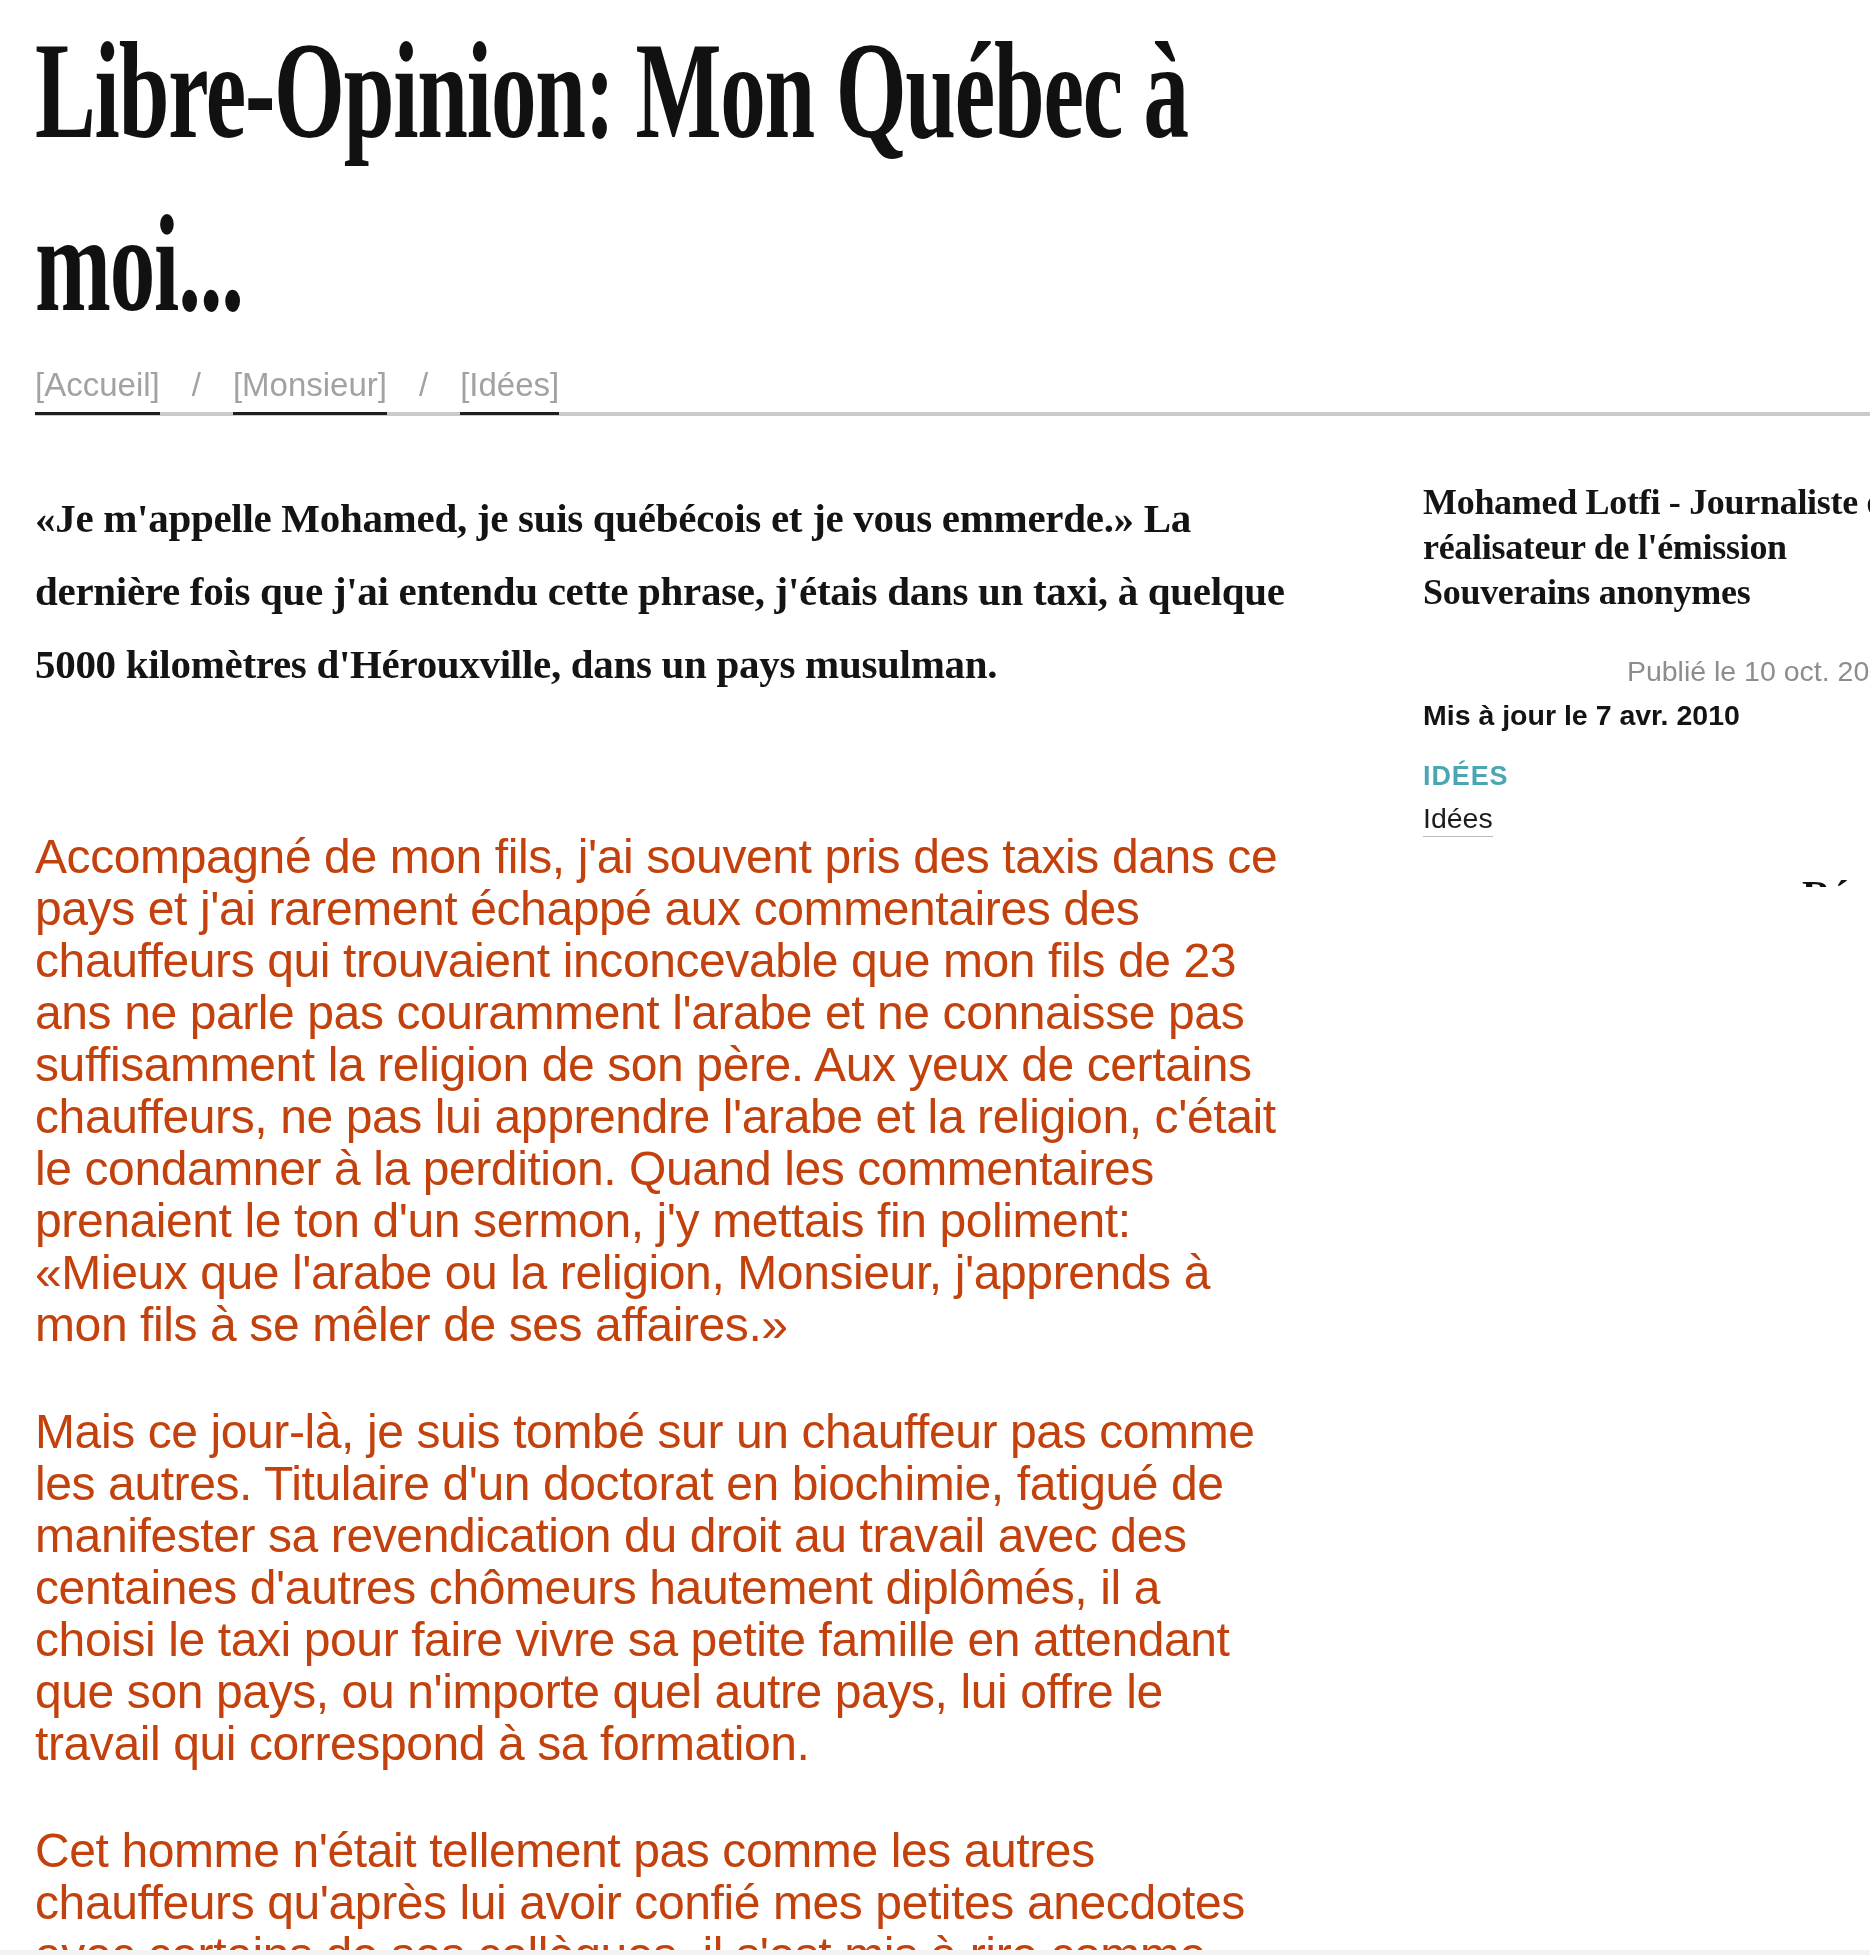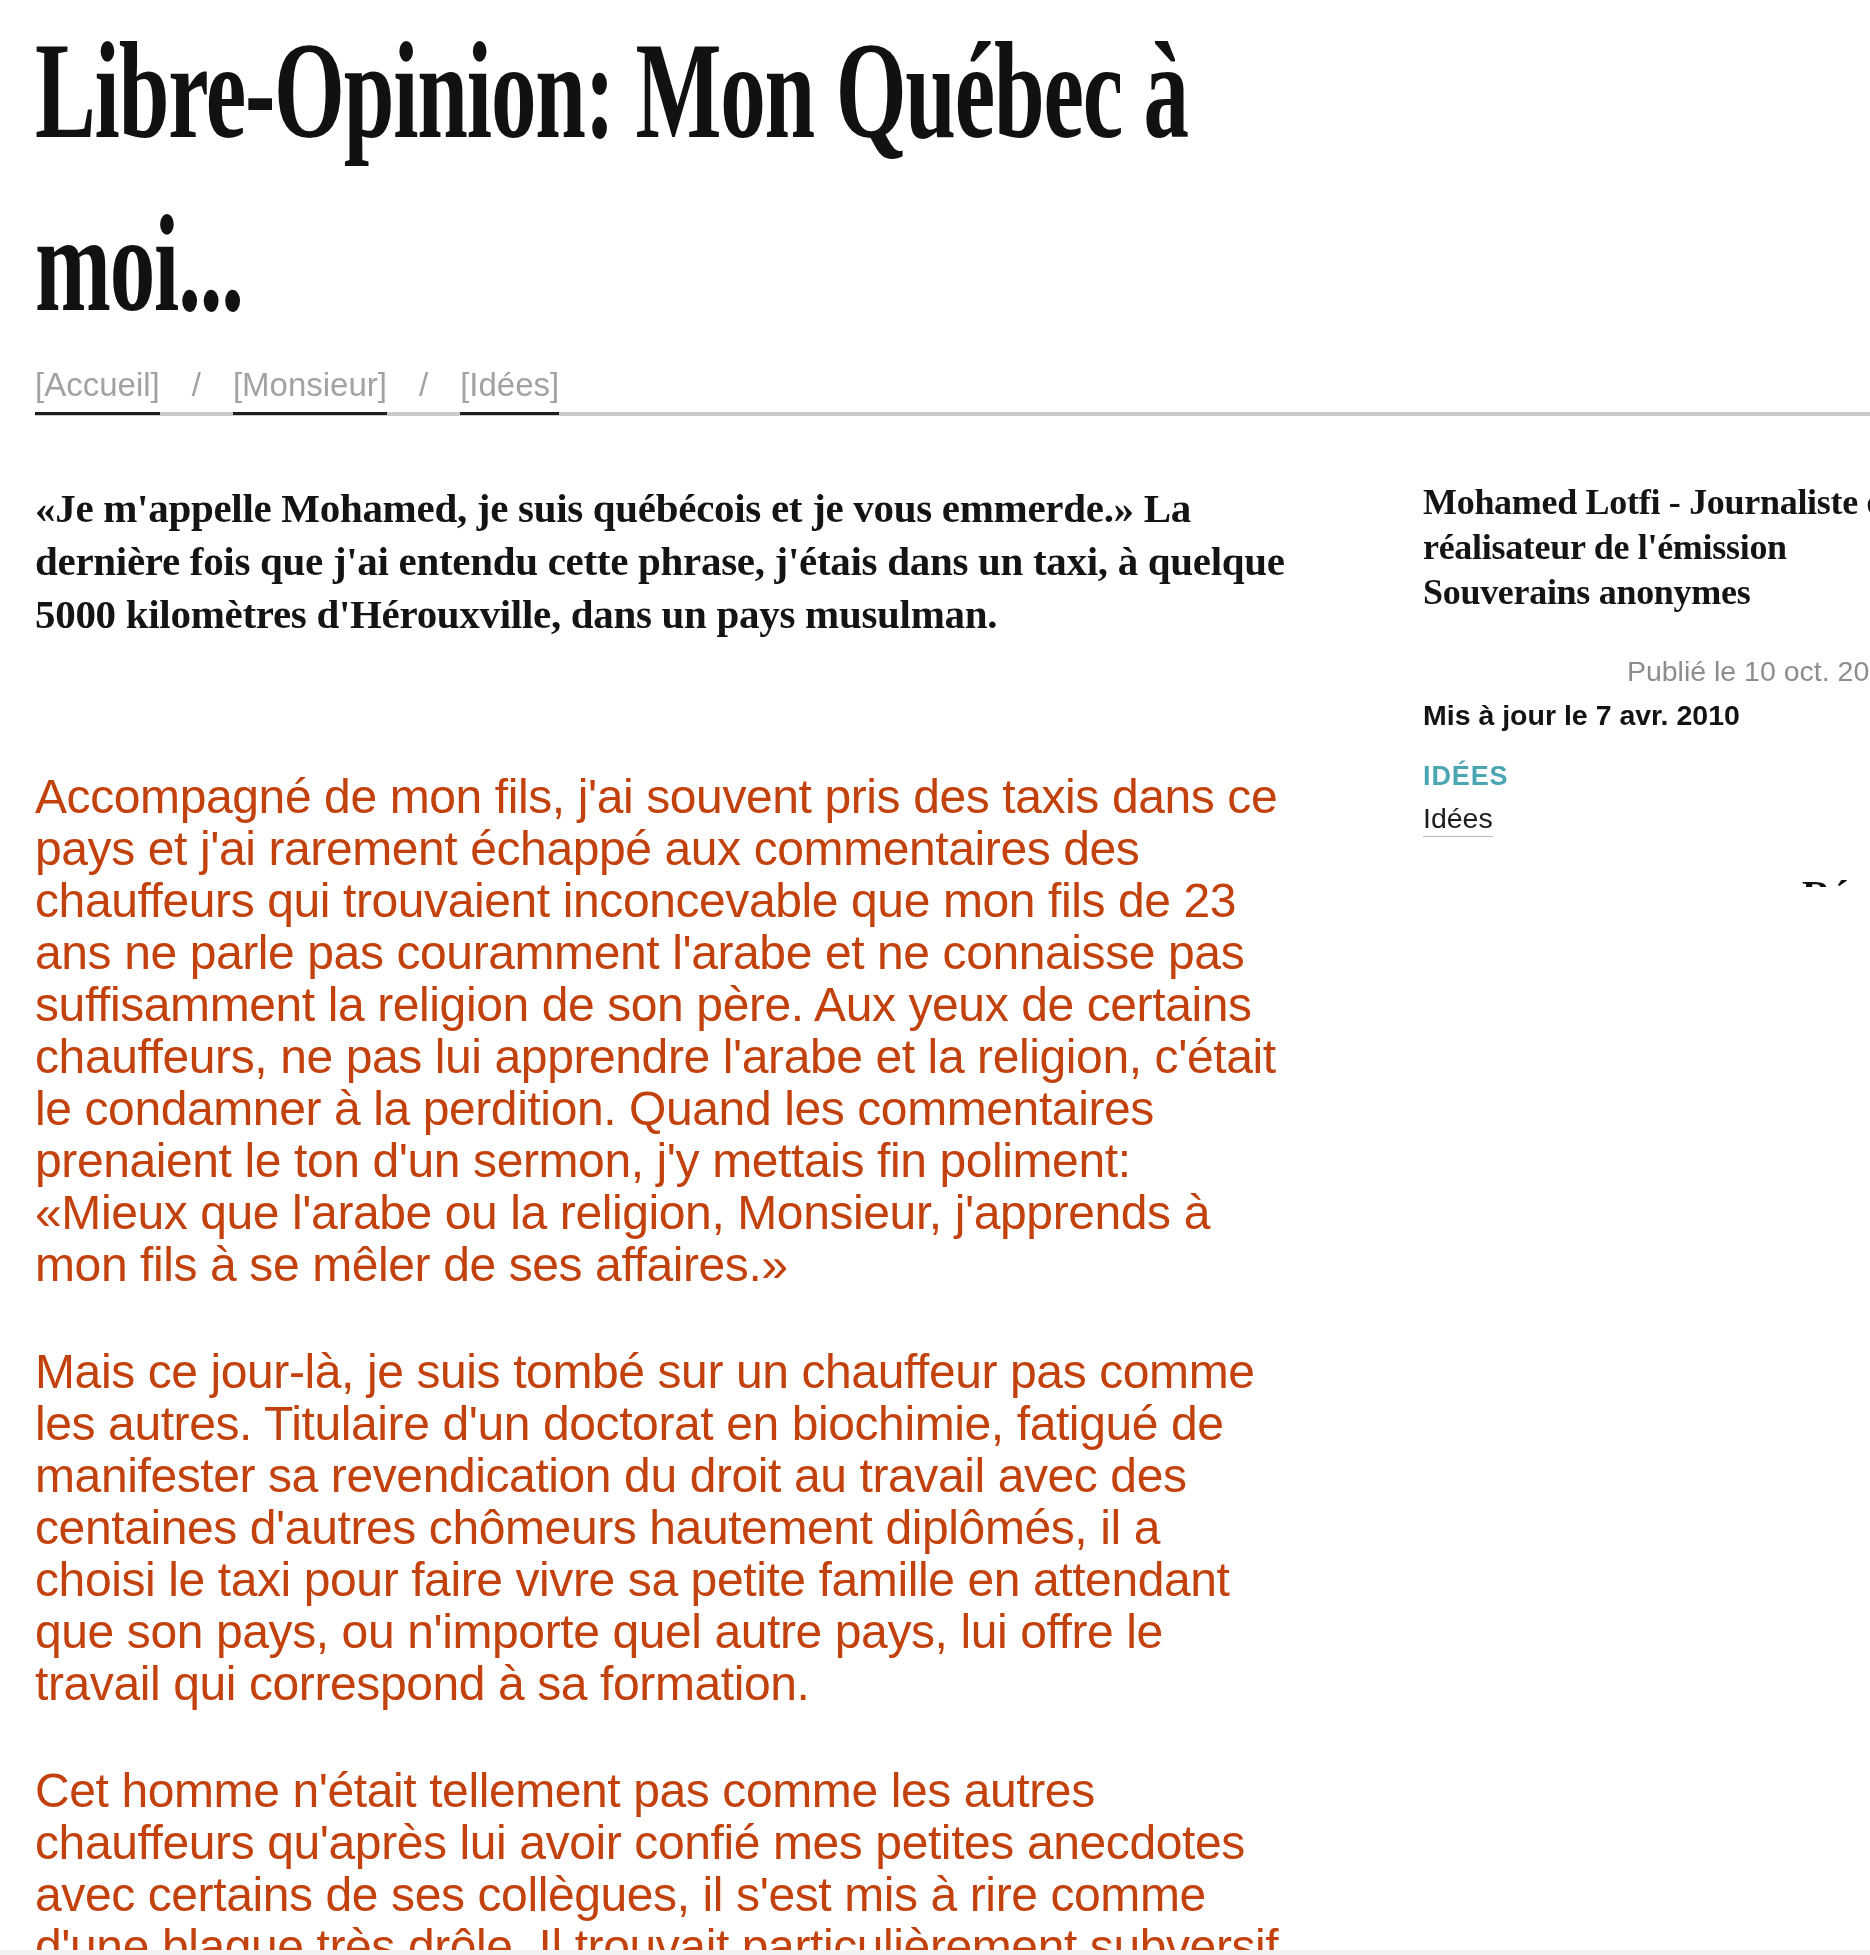--- a/index.html
+++ b/index.html
@@ -63,21 +63,21 @@
     position: absolute;
     left: 35px; top: 415px;
     width: 1254px;
   }
   .lead {
     margin-top: 63px;
     margin-bottom: 130px;
     font-family: "Liberation Serif", serif;
     font-weight: 700;
     font-size: 41px;
-    line-height: 53px;
+    line-height: 73px;
     letter-spacing: -0.3px;
     color: #141414;
   }
   .body-par {
     margin-bottom: 55px;
     font-family: Liberation Sans, sans-serif;
     font-weight: 400;
     font-size: 48px;
     line-height: 52px;
     letter-spacing: -0.4px;

